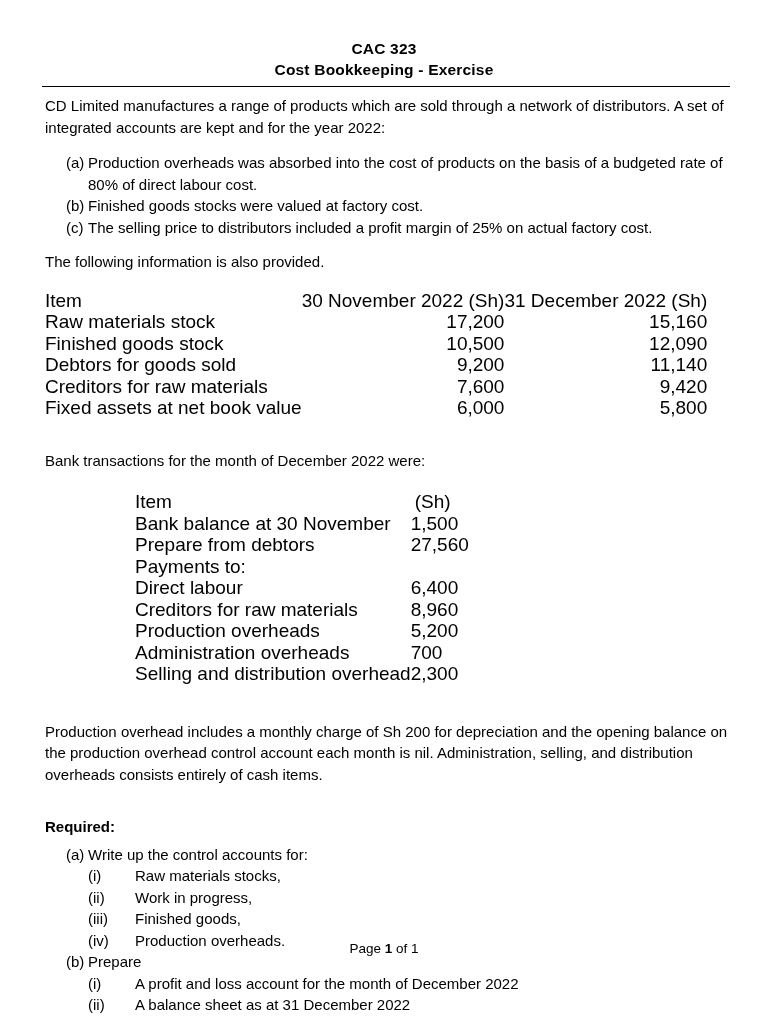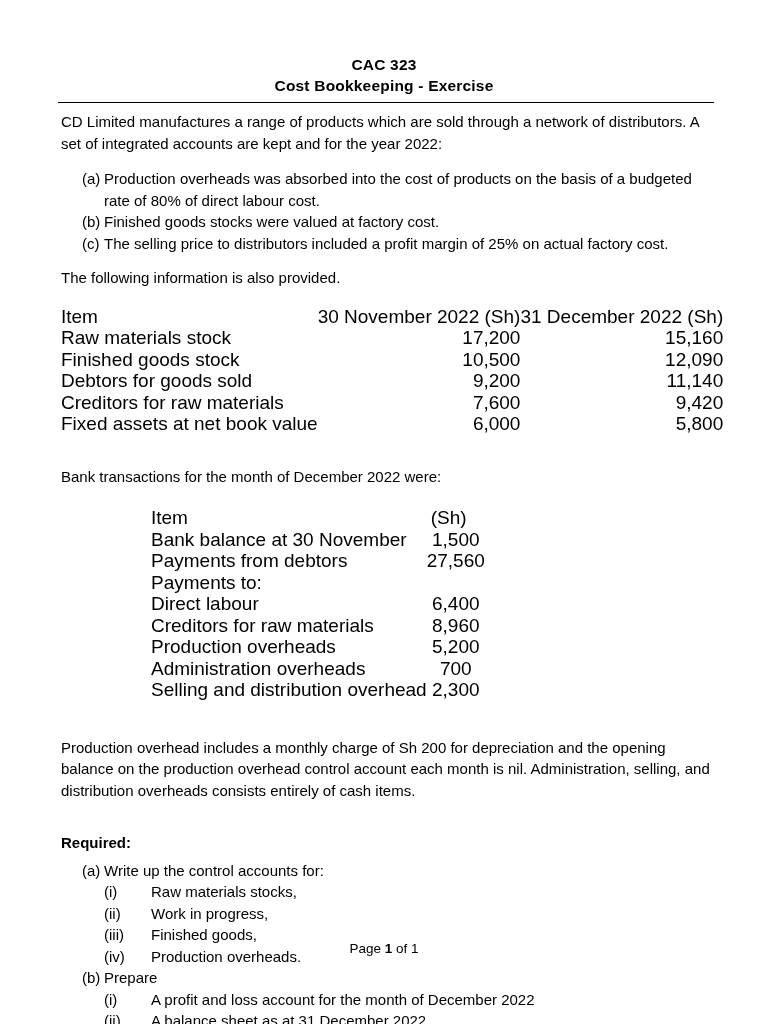--- a/index.html
+++ b/index.html
@@ -14,21 +14,21 @@
     position: relative;
     font-family: "Liberation Sans", sans-serif;
     color: #000000;
     -webkit-font-smoothing: antialiased;
   }
   .page {
     position: relative;
     width: 768px;
     height: 1024px;
     box-sizing: border-box;
-    padding: 16px;
+    padding: 0;
     overflow: hidden;
   }
 
   
   .doc-header {
     padding-top: 38px;
     text-align: center;
   }
   .doc-header .line {
     font-weight: bold;
@@ -89,21 +89,21 @@
   .info-table { margin-top: 17px; width: 562px; }
   .info-table td.item, .info-table th.item { text-align: left; width: 224px; }
   .info-table td.num, .info-table th.num { text-align: right; }
   .info-table th.num.c1, .info-table td.num.c1 { width: 166px; }
   .info-table th.num.c2, .info-table td.num.c2 { width: 172px; }
 
   
   .bank-wrap { padding-left: 90px; margin-top: 20px; }
   .bank-table { width: 283px; }
   .bank-table td.item, .bank-table th.item { text-align: left; width: 203px; }
-  .bank-table td.num, .bank-table th.num { text-align: center; width: 80px; }
+  .bank-table td.num, .bank-table th.num { text-align: left; width: 80px; }
   .bank-table th.num { text-align: left; padding-left: 4px; margin-left: 6px; }
 
   
   .required-head {
     font-weight: bold;
     font-size: 15px;
     margin-top: 31px;
   }
   .req-list {
     margin: 6px 0 0 0;
@@ -225,21 +225,21 @@
             <th class="item">Item</th>
             <th class="num">(Sh)</th>
           </tr>
         </thead>
         <tbody>
           <tr>
             <td class="item">Bank balance at 30 November</td>
             <td class="num">1,500</td>
           </tr>
           <tr>
-            <td class="item">Payments from debtors</td>
+            <td class="item">Prepare from debtors</td>
             <td class="num">27,560</td>
           </tr>
           <tr>
             <td class="item">Payments to:</td>
             <td class="num"></td>
           </tr>
           <tr>
             <td class="item">Direct labour</td>
             <td class="num">6,400</td>
           </tr>

